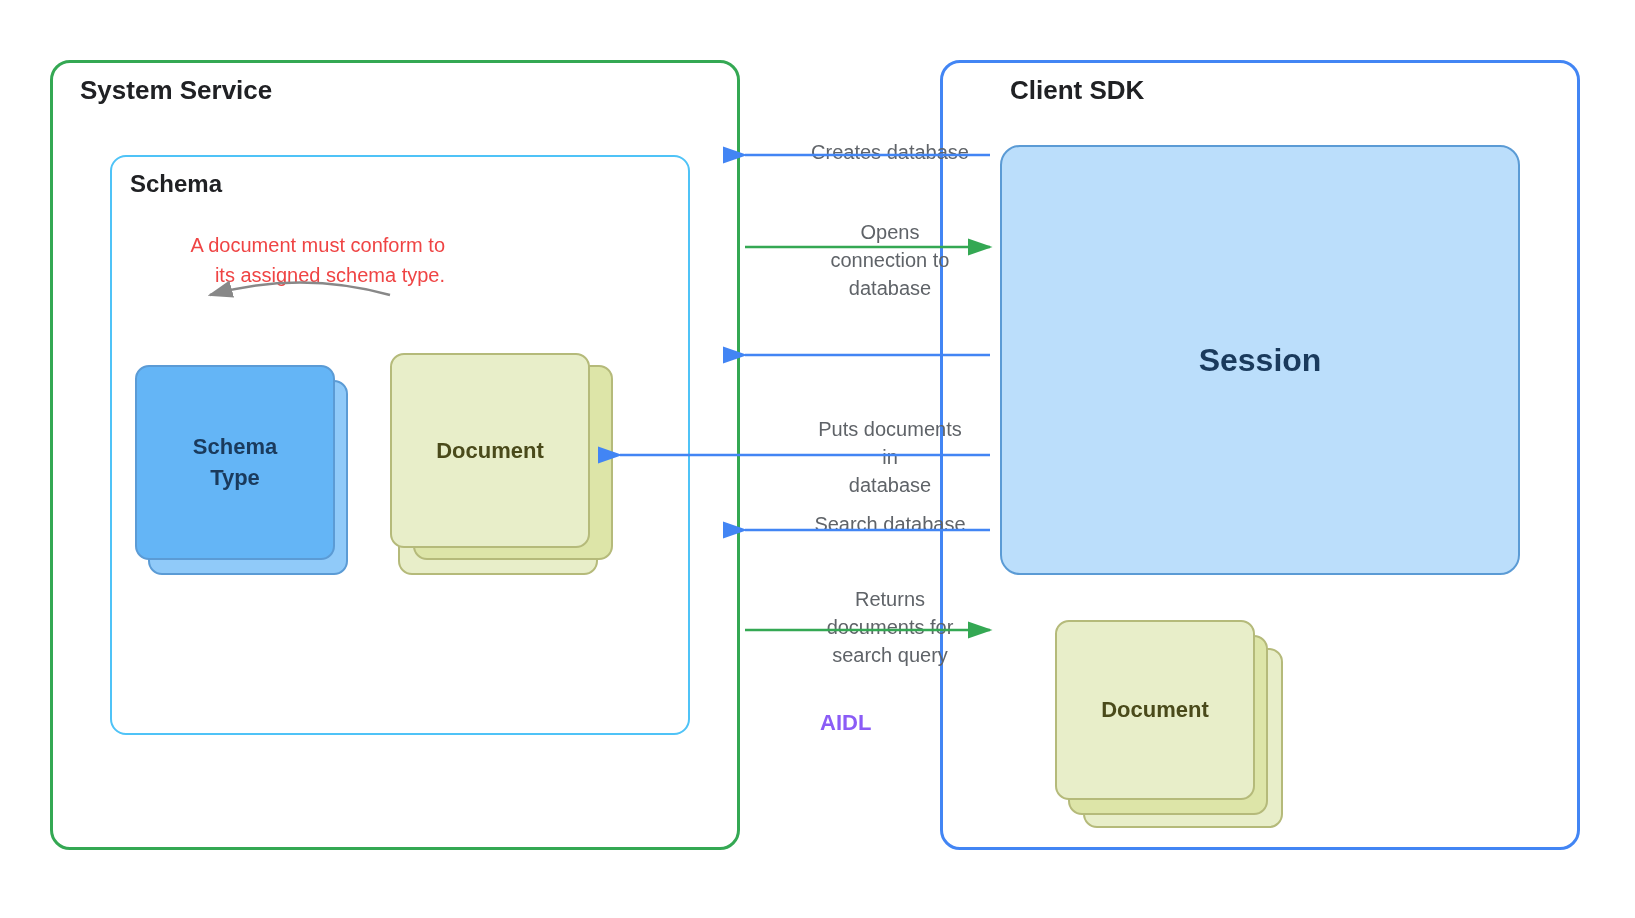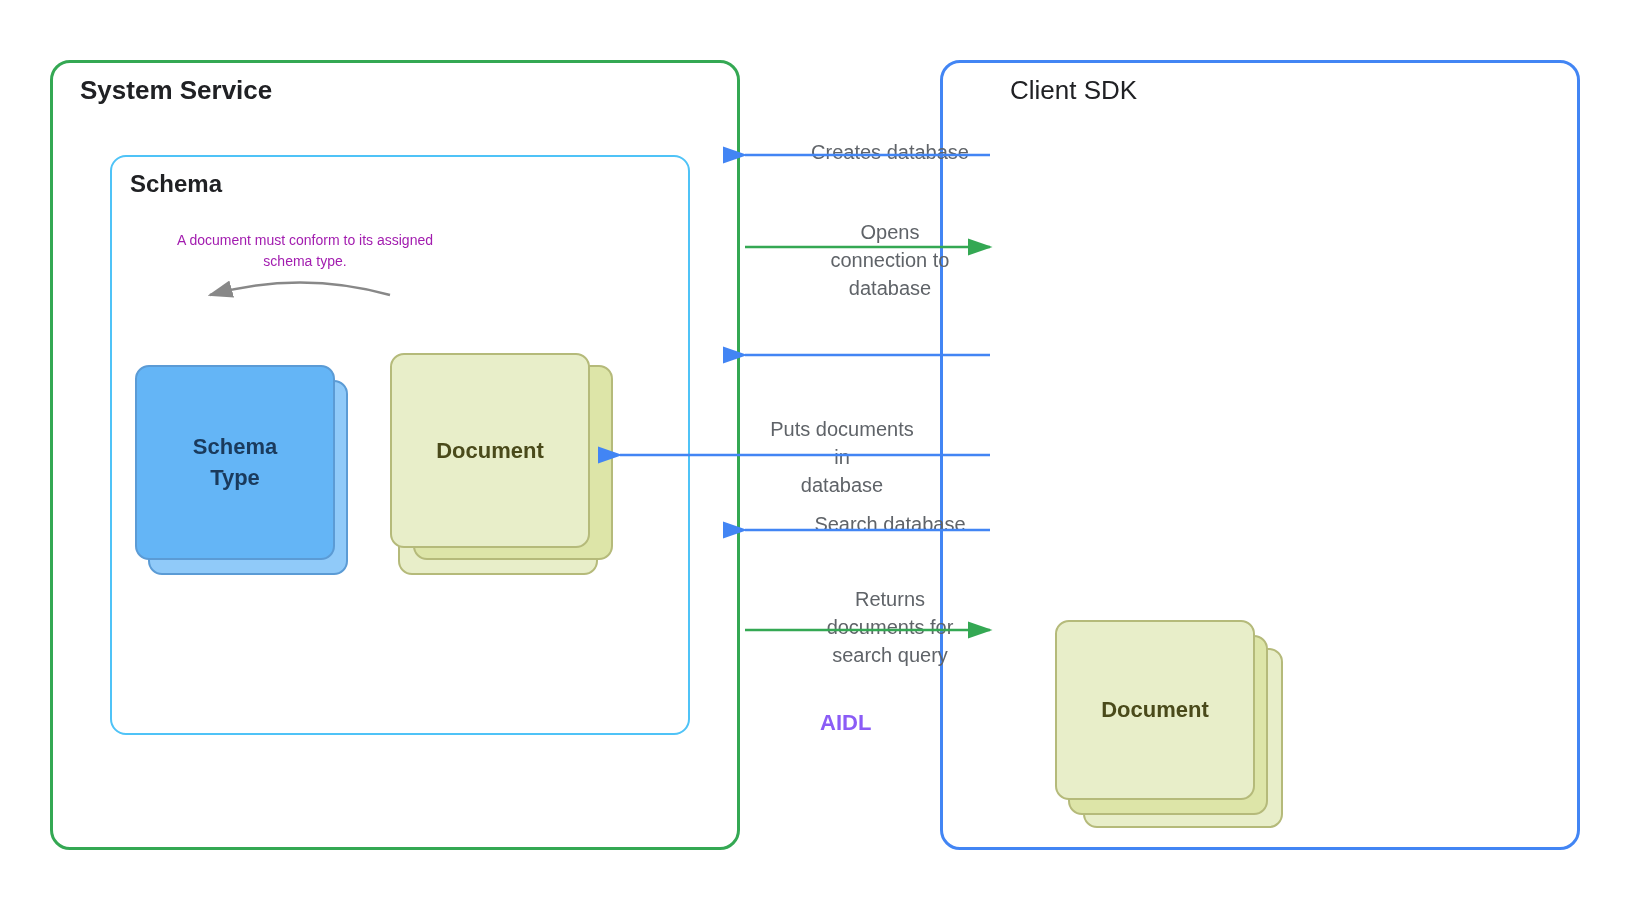--- a/index.html
+++ b/index.html
@@ -59,23 +59,23 @@
       font-size: 24px;
       font-weight: 600;
       color: #202124;
     }
 
     .schema-description {
       position: absolute;
       left: 165px;
       top: 230px;
       width: 280px;
-      text-align: center;
-      font-size: 14px;
-      color: #a21caf;
+      text-align: right;
+      font-size: 20px;
+      color: #ef4444;
       line-height: 1.5;
     }
 
     
     .schema-arrow-svg {
       position: absolute;
       left: 160px;
       top: 280px;
       width: 280px;
       height: 80px;
@@ -169,21 +169,21 @@
       border: 3px solid #4285f4;
       border-radius: 20px;
       background: transparent;
     }
 
     .client-sdk-label {
       position: absolute;
       left: 1010px;
       top: 75px;
       font-size: 26px;
-      font-weight: 400;
+      font-weight: 700;
       color: #202124;
     }
 
     
     .session-card {
       position: absolute;
       left: 1000px;
       top: 145px;
       width: 520px;
       height: 430px;
@@ -295,32 +295,35 @@
 
   <div class="document-back-schema"></div>
   <div class="document-back-schema2"></div>
   <div class="document-front-schema">
     <span class="document-label">Document</span>
   </div>
 
   <div class="client-sdk-box"></div>
   <span class="client-sdk-label">Client SDK</span>
 
+  <div class="session-card">
+    <span class="session-label">Session</span>
+  </div>
 
   <div class="doc-back1-client"></div>
   <div class="doc-back2-client"></div>
   <div class="doc-front-client">
     <span class="document-label">Document</span>
   </div>
 
   <span class="aidl-label">AIDL</span>
 
   <div class="arrow-label" style="left:810px; top:138px; width:160px;">Creates database</div>
   <div class="arrow-label" style="left:810px; top:218px; width:160px;">Opens connection to<br>database</div>
-  <div class="arrow-label" style="left:762px; top:415px; width:160px;">Puts documents in<br>database</div>
+  <div class="arrow-label" style="left:810px; top:415px; width:160px;">Puts documents in<br>database</div>
   <div class="arrow-label" style="left:810px; top:510px; width:160px;">Search database</div>
   <div class="arrow-label" style="left:810px; top:585px; width:160px;">Returns documents for<br>search query</div>
 
   <svg class="arrows-svg" viewBox="0 0 1635 918">
     <defs>
       <marker id="arrowBlueLeft" markerWidth="10" markerHeight="7" refX="1" refY="3.5" orient="auto">
         <polygon points="10 0, 0 3.5, 10 7" fill="#4285f4"></polygon>
       </marker>
       <marker id="arrowGreenRight" markerWidth="10" markerHeight="7" refX="9" refY="3.5" orient="auto">
         <polygon points="0 0, 10 3.5, 0 7" fill="#34a853"></polygon>

